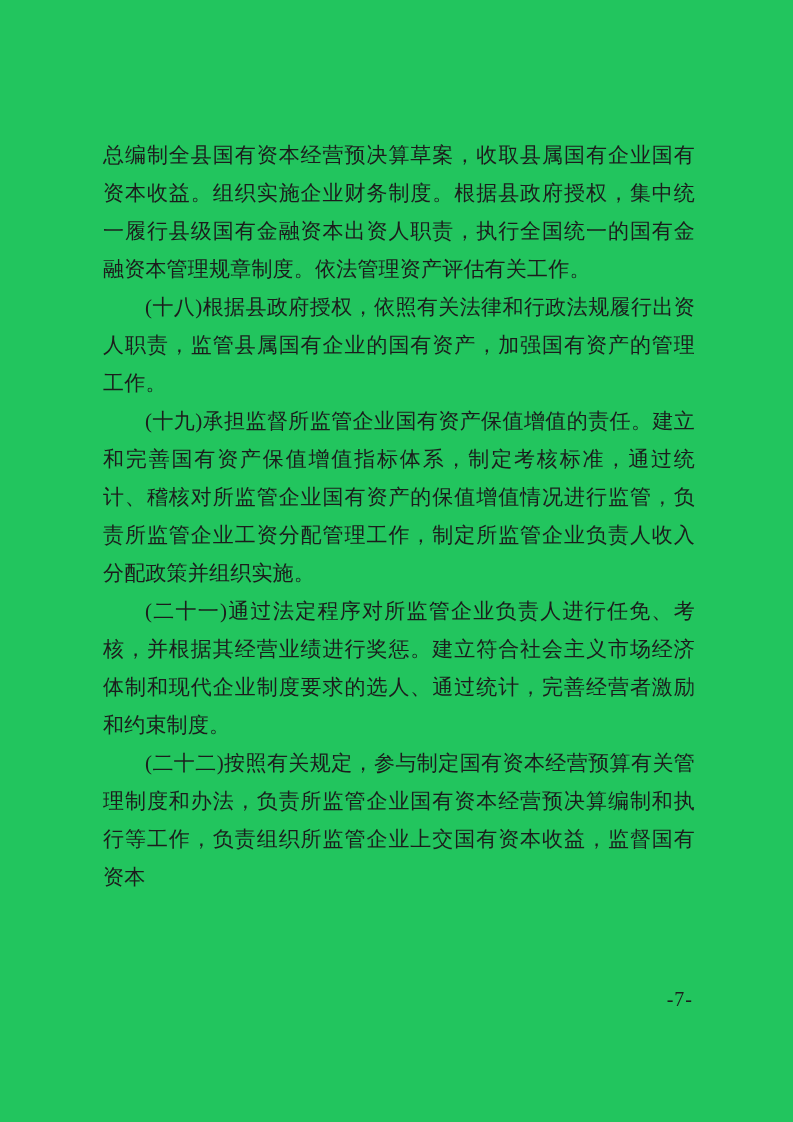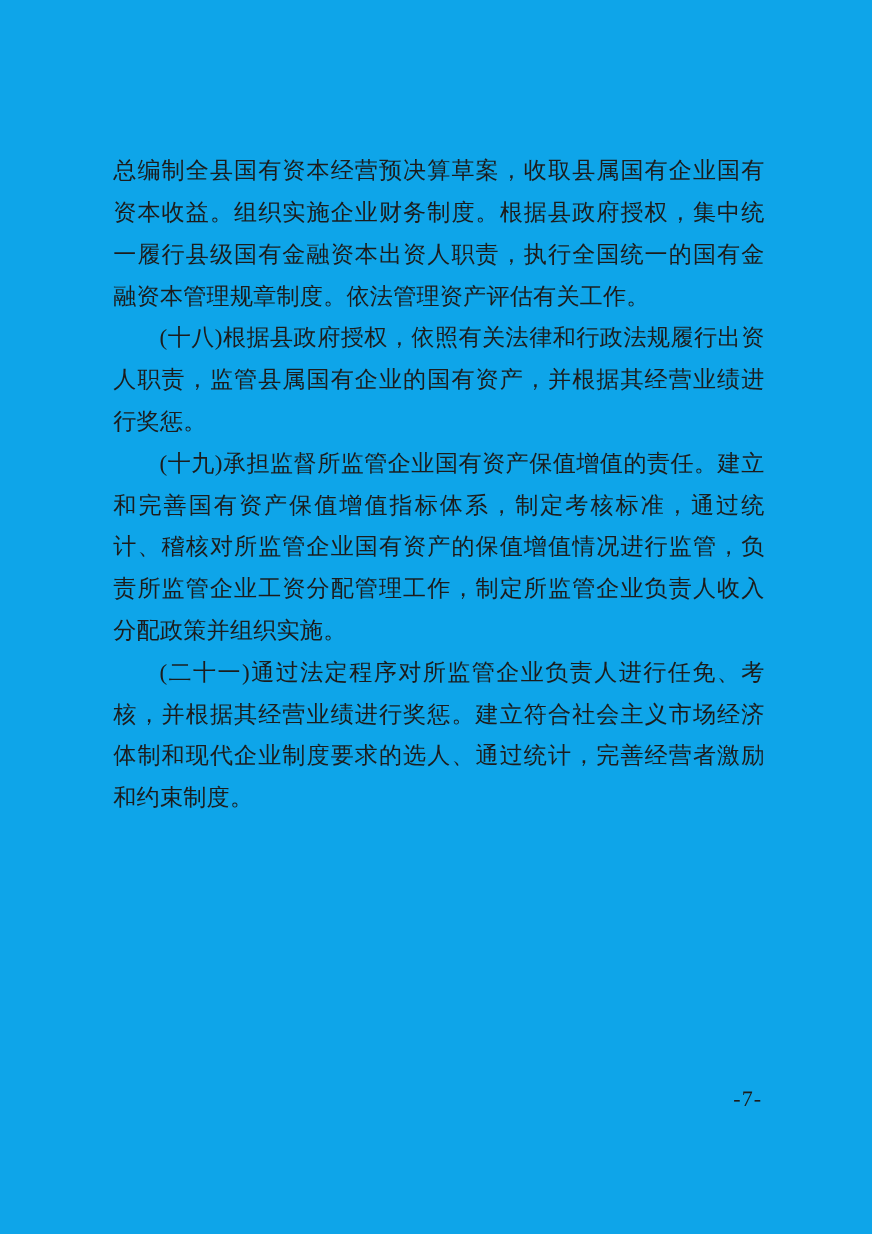--- a/index.html
+++ b/index.html
@@ -5,21 +5,21 @@
   html, body {
     margin: 0;
     padding: 0;
     background: #e8e8e8;
   }
   .page {
     position: relative;
     width: 793px;
     height: 1122px;
     margin: 0 auto;
-    background: #0ea5e9;
+    background: #22c55e;
     overflow: hidden;
     font-family: "Liberation Serif", "DejaVu Serif", serif;
   }
   .text-block {
     position: absolute;
     left: 103px;
     top: 136px;
     width: 592px;
     color: #1c1c1c;
     font-size: 21px;
@@ -46,18 +46,19 @@
     letter-spacing: 1px;
     font-family: "Liberation Serif", "DejaVu Serif", serif;
   }
 </style>
 </head>
 <body>
 
 <div class="page">
   <div class="text-block">
     <p class="continuation">总编制全县国有资本经营预决算草案，收取县属国有企业国有资本收益。组织实施企业财务制度。根据县政府授权，集中统一履行县级国有金融资本出资人职责，执行全国统一的国有金融资本管理规章制度。依法管理资产评估有关工作。</p>
-    <p>(十八)根据县政府授权，依照有关法律和行政法规履行出资人职责，监管县属国有企业的国有资产，并根据其经营业绩进行奖惩。</p>
+    <p>(十八)根据县政府授权，依照有关法律和行政法规履行出资人职责，监管县属国有企业的国有资产，加强国有资产的管理工作。</p>
     <p>(十九)承担监督所监管企业国有资产保值增值的责任。建立和完善国有资产保值增值指标体系，制定考核标准，通过统计、稽核对所监管企业国有资产的保值增值情况进行监管，负责所监管企业工资分配管理工作，制定所监管企业负责人收入分配政策并组织实施。</p>
     <p>(二十一)通过法定程序对所监管企业负责人进行任免、考核，并根据其经营业绩进行奖惩。建立符合社会主义市场经济体制和现代企业制度要求的选人、通过统计，完善经营者激励和约束制度。</p>
+    <p>(二十二)按照有关规定，参与制定国有资本经营预算有关管理制度和办法，负责所监管企业国有资本经营预决算编制和执行等工作，负责组织所监管企业上交国有资本收益，监督国有资本</p>
   </div>
   <div class="page-number">-7-</div>
 </div>
 
 </body></html>

